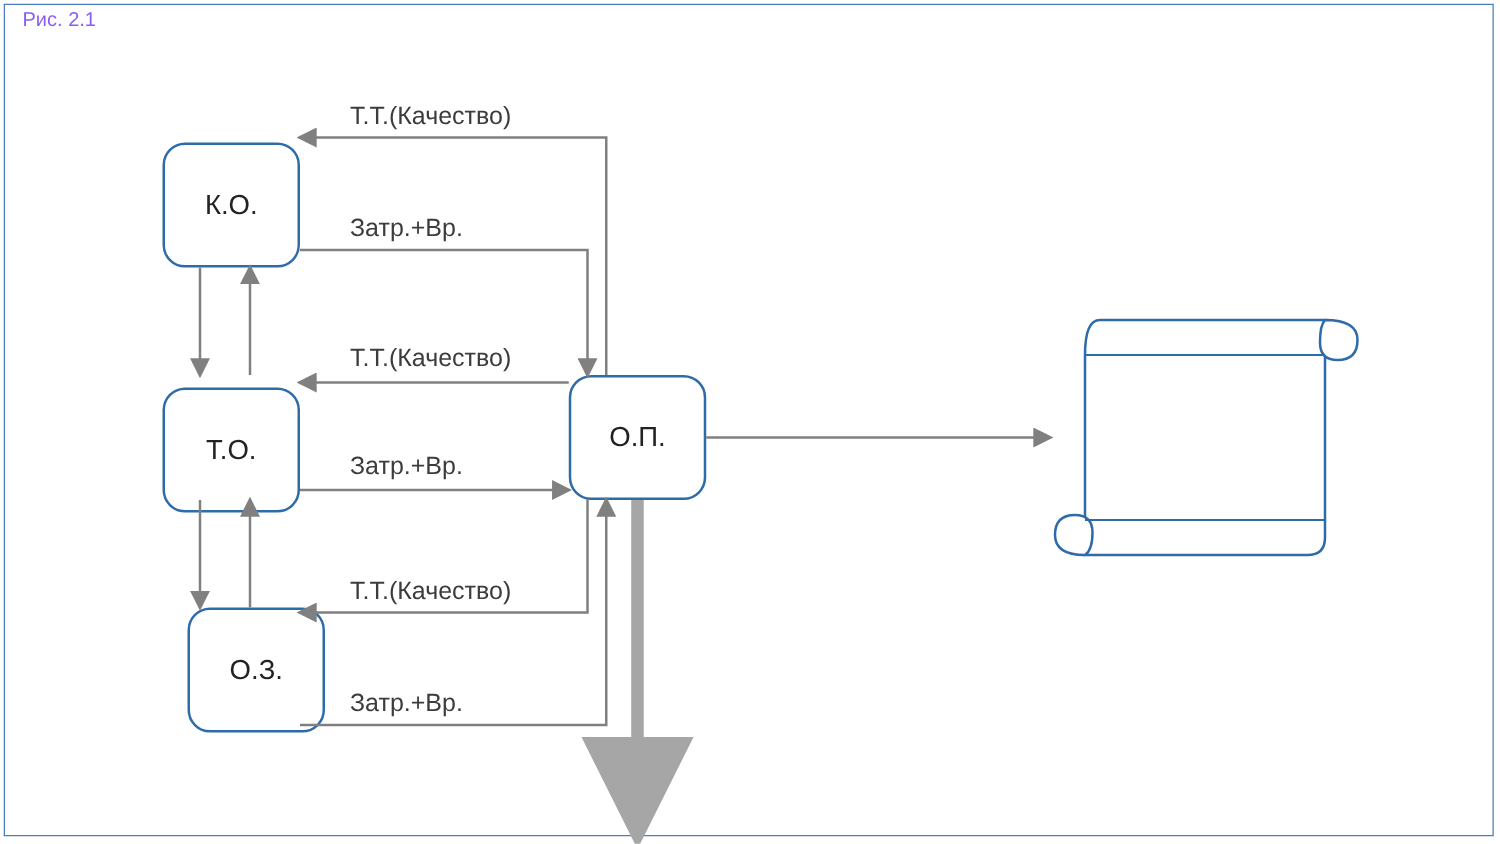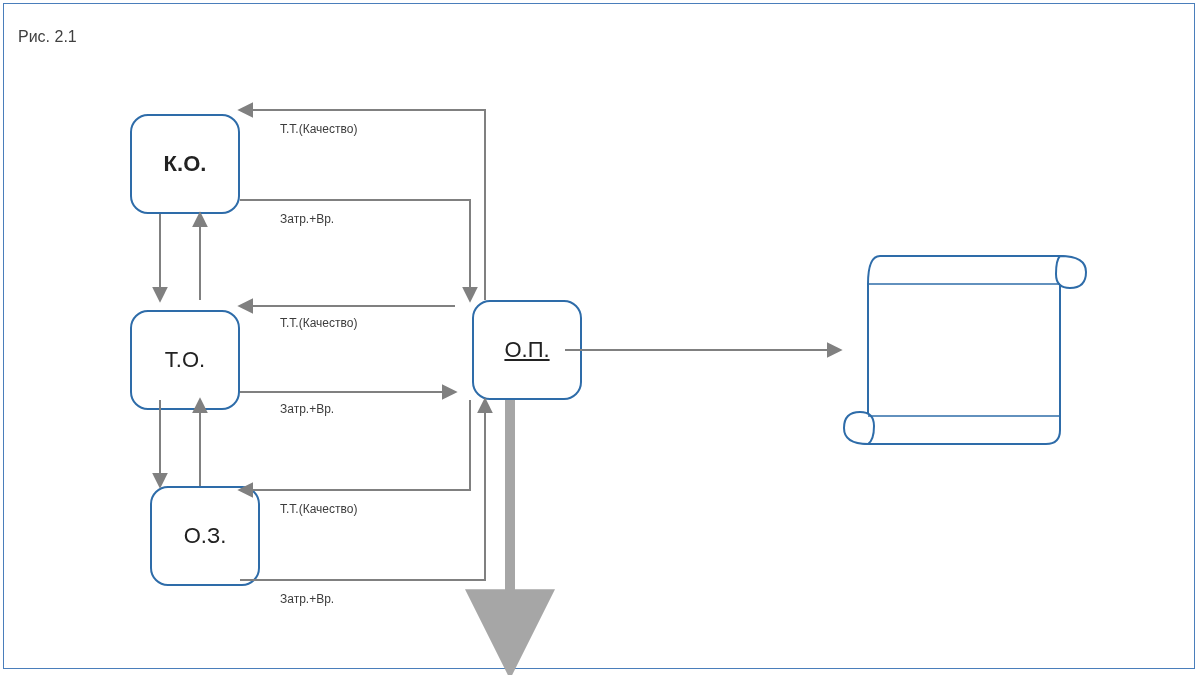--- a/index.html
+++ b/index.html
@@ -15,24 +15,24 @@
     position: absolute;
     top: 3px;
     left: 3px;
     width: 1192px;
     height: 666px;
     border: 1px solid #4a7ebb;
     box-sizing: border-box;
   }
   .caption {
     position: absolute;
-    top: 24px;
+    top: 4px;
     left: 14px;
     font-size: 16px;
-    color: #404040;
+    color: #8b5cf6;
   }
   .node {
     position: absolute;
     border: 2px solid #2e6ca9;
     border-radius: 18px;
     background: #ffffff;
     display: flex;
     align-items: center;
     justify-content: center;
     font-size: 22px;
@@ -42,51 +42,50 @@
   .node-small {
     width: 110px;
     height: 100px;
   }
   .node-op {
     width: 110px;
     height: 100px;
   }
   .edge-label {
     position: absolute;
-    font-size: 12px;
+    font-size: 20px;
     color: #3c3c3c;
     white-space: nowrap;
-    margin-top: 40px;
   }
   svg.overlay {
     position: absolute;
     top: 0;
     left: 0;
     width: 1200px;
     height: 675px;
     pointer-events: none;
   }
 </style>
 </head>
 <body>
 
 <div class="frame">
   <div class="caption">Рис. 2.1</div>
 </div>
 
-<div class="node node-small" style="left:130px; top:114px;font-weight:bold;">
+<div class="node node-small" style="left:130px; top:114px;">
   <span>К.О.</span>
 </div>
 <div class="node node-small" style="left:130px; top:300px;margin-top:10px;">
   <span>Т.О.</span>
 </div>
 <div class="node node-small" style="left:130px; top:486px;margin-left:20px;">
   <span>О.З.</span>
 </div>
-<div class="node node-op" style="left:472px; top:300px;text-decoration:underline;">
+<div class="node node-op" style="left:455px; top:300px;">
   <span>О.П.</span>
 </div>
 
 <div style="position:absolute; left:850px; top:253px; width:240px; height:195px; display:flex; align-items:center; justify-content:center; font-size:22px; color:#222;">
   <span>Т.К.П.</span>
 </div>
 
 <div class="edge-label" style="left:280px; top:82px;">Т.Т.(Качество)</div>
 <div class="edge-label" style="left:280px; top:172px;">Затр.+Вр.</div>
 <div class="edge-label" style="left:280px; top:276px;">Т.Т.(Качество)</div>

